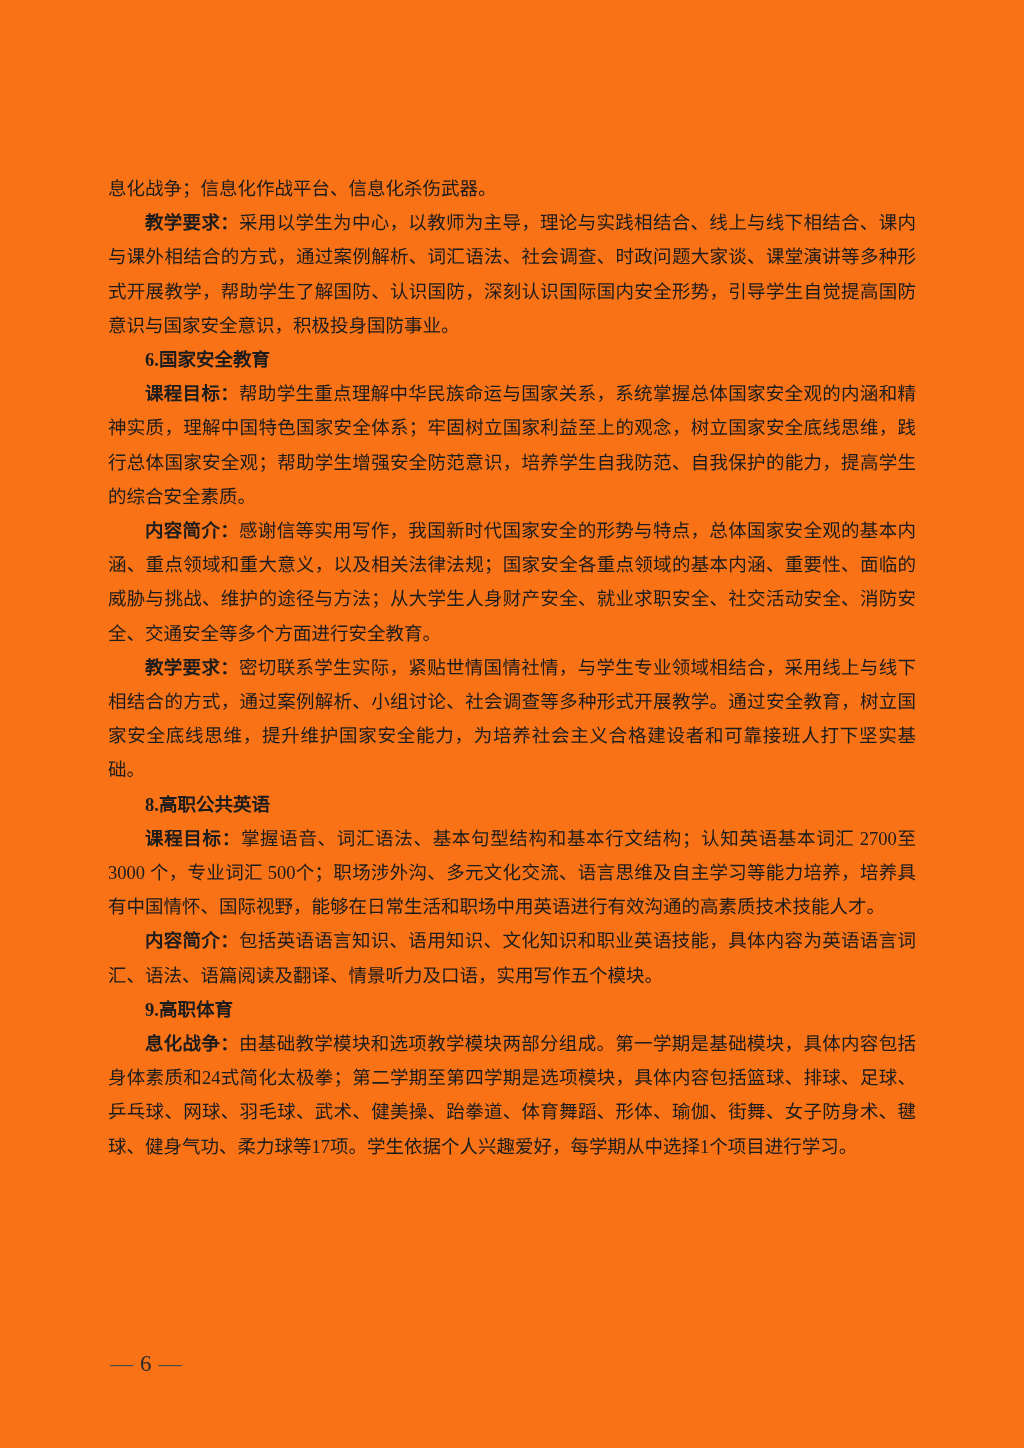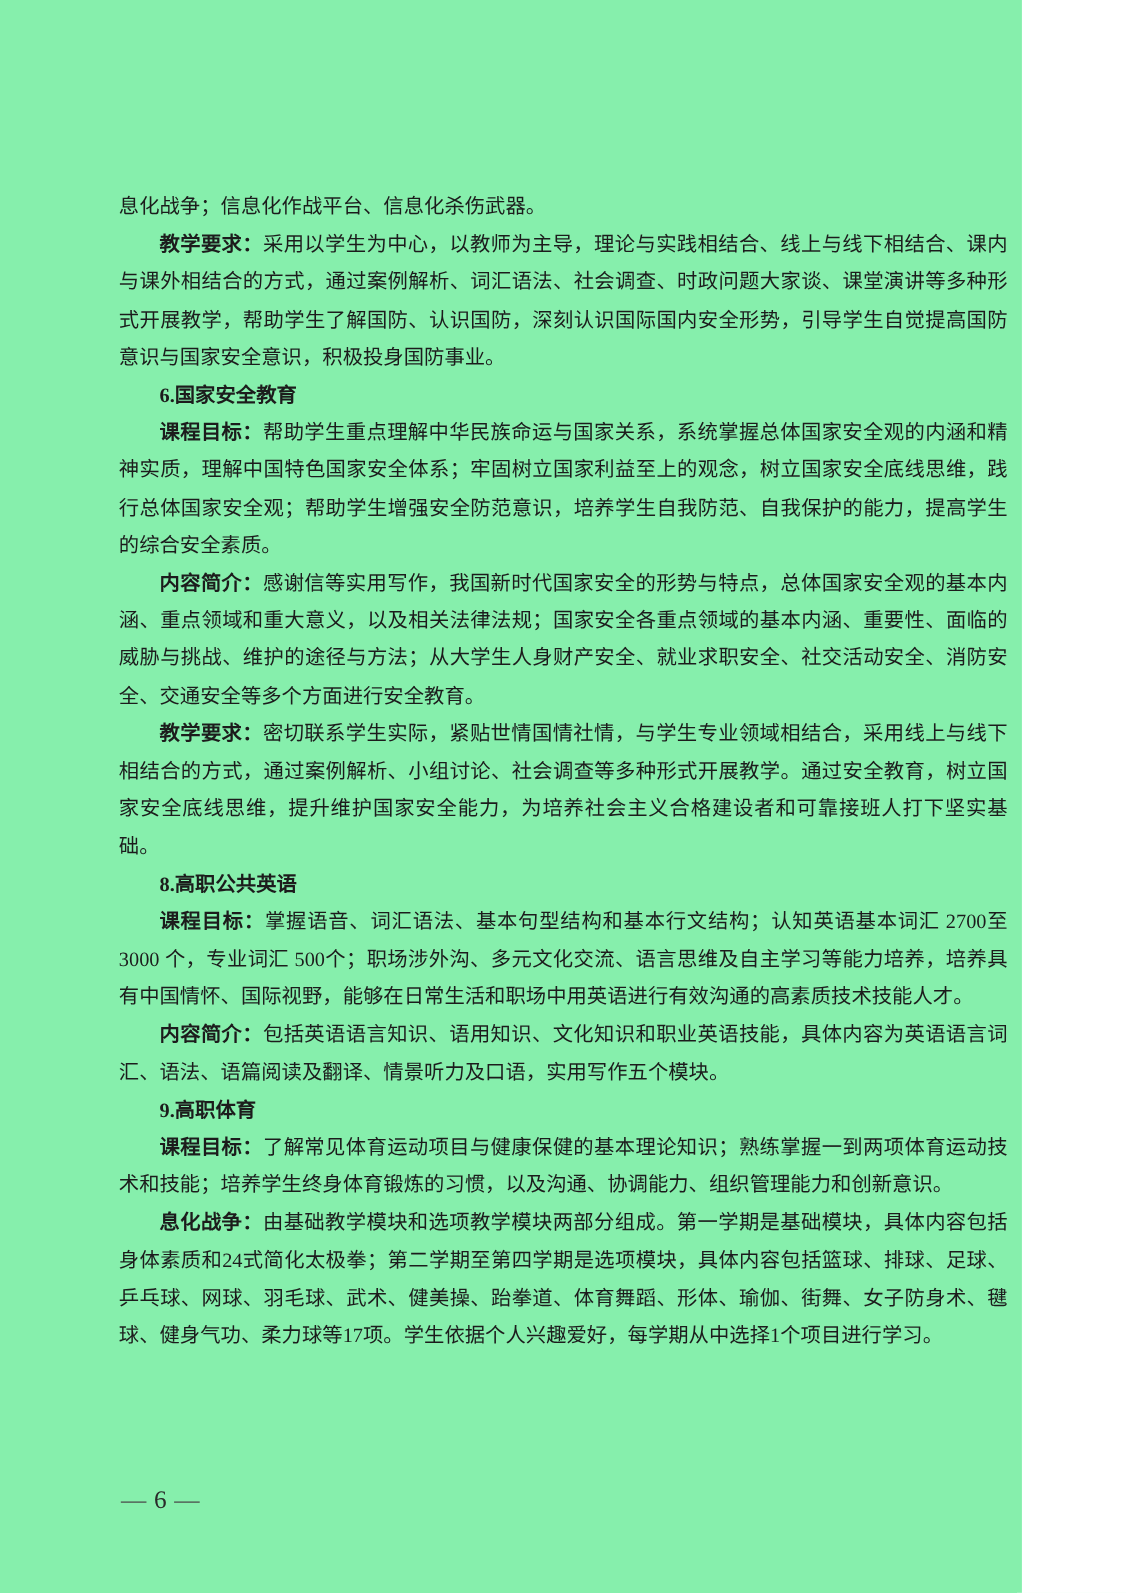--- a/index.html
+++ b/index.html
@@ -8,23 +8,23 @@
     width: 1024px;
     height: 1448px;
     position: relative;
     font-family: "Liberation Serif", "DejaVu Serif", serif;
     color: #1c1c1c;
     overflow: hidden;
   }
   .page {
     position: absolute;
     left: 0; top: 0;
-    width: 929px;
+    width: 1024px;
     height: 1448px;
-    background: #86efac;
+    background: #f97316;
   }
   .content {
     position: absolute;
     left: 108px;
     top: 172px;
     width: 808px;
     font-size: 18.5px;
     line-height: 34.2px;
     text-align: justify;
     text-justify: inter-ideograph;
@@ -79,21 +79,20 @@
 
     <p class="heading">8.高职公共英语</p>
 
     <p class="para"><span class="label">课程目标：</span><span>掌握语音、词汇语法、基本句型结构和基本行文结构；认知英语基本词汇 2700至3000 个，专业词汇 500个；职场涉外沟、多元文化交流、语言思维及自主学习等能力培养，培养具有中国情怀、国际视野，能够在日常生活和职场中用英语进行有效沟通的高素质技术技能人才。</span></p>
 
     <p class="para"><span class="label">内容简介：</span><span>包括英语语言知识、语用知识、文化知识和职业英语技能，具体内容为英语语言词汇、语法、语篇阅读及翻译、情景听力及口语，实用写作五个模块。</span></p>
 
 
     <p class="heading">9.高职体育</p>
 
-    <p class="para"><span class="label">课程目标：</span><span>了解常见体育运动项目与健康保健的基本理论知识；熟练掌握一到两项体育运动技术和技能；培养学生终身体育锻炼的习惯，以及沟通、协调能力、组织管理能力和创新意识。</span></p>
 
     <p class="para"><span class="label">息化战争：</span><span>由基础教学模块和选项教学模块两部分组成。第一学期是基础模块，具体内容包括身体素质和24式简化太极拳；第二学期至第四学期是选项模块，具体内容包括篮球、排球、足球、乒乓球、网球、羽毛球、武术、健美操、跆拳道、体育舞蹈、形体、瑜伽、街舞、女子防身术、毽球、健身气功、柔力球等17项。学生依据个人兴趣爱好，每学期从中选择1个项目进行学习。</span></p>
 
   </main>
 
   <footer class="footer">
     <span class="dash">—</span>
     <span>6</span>
     <span class="dash">—</span>
   </footer>

